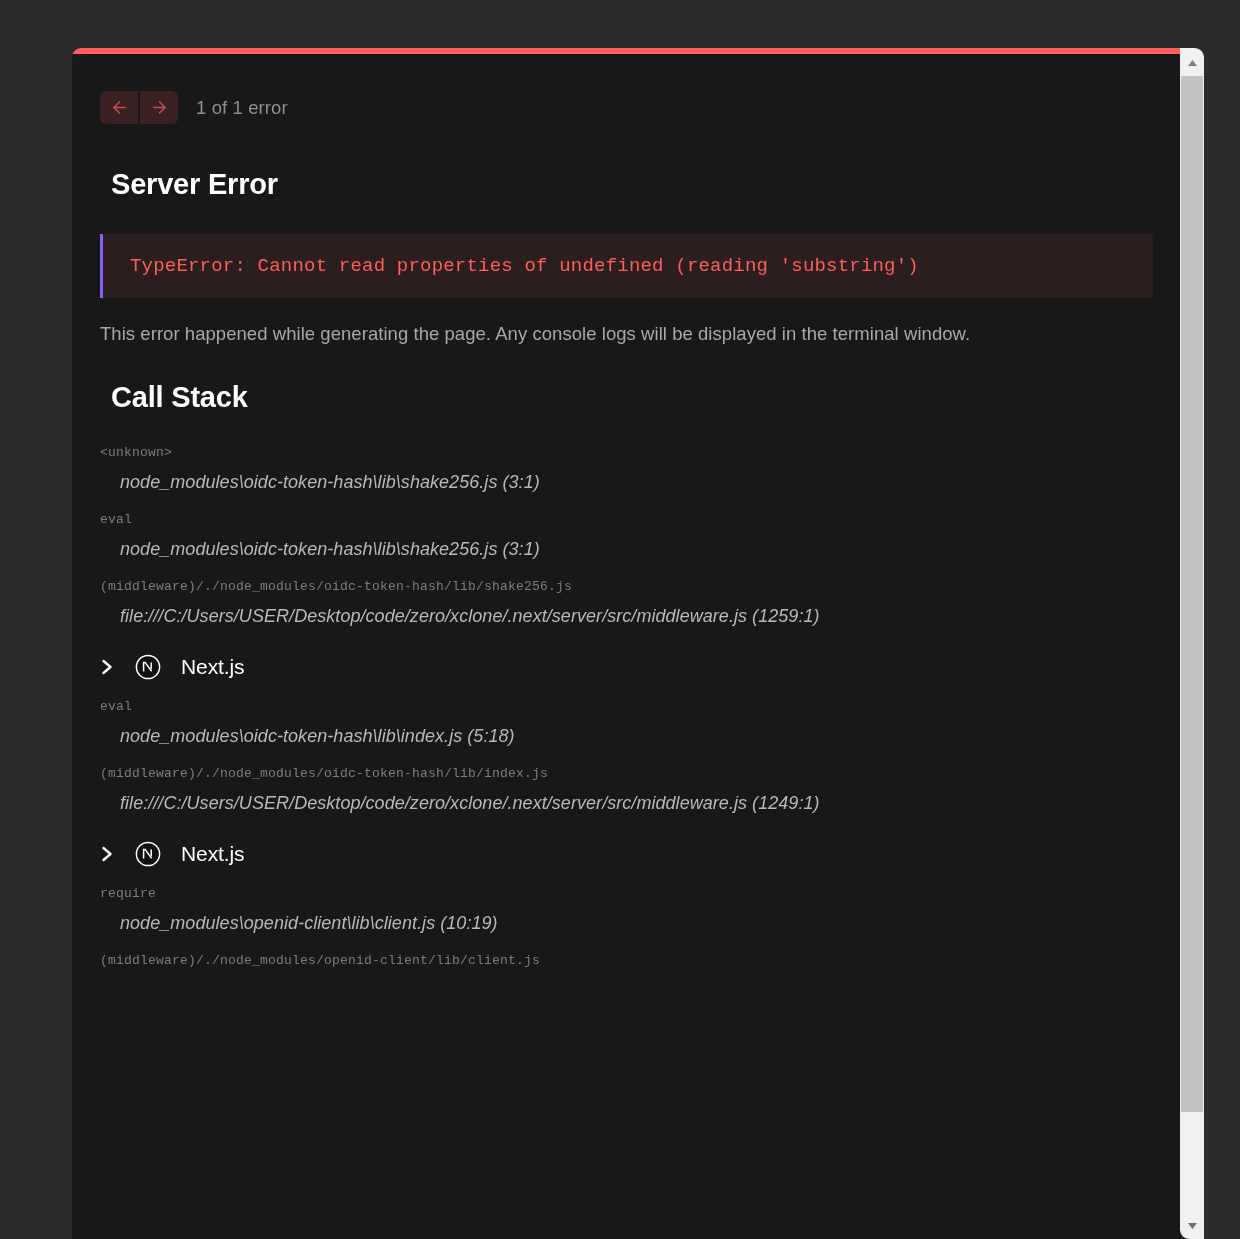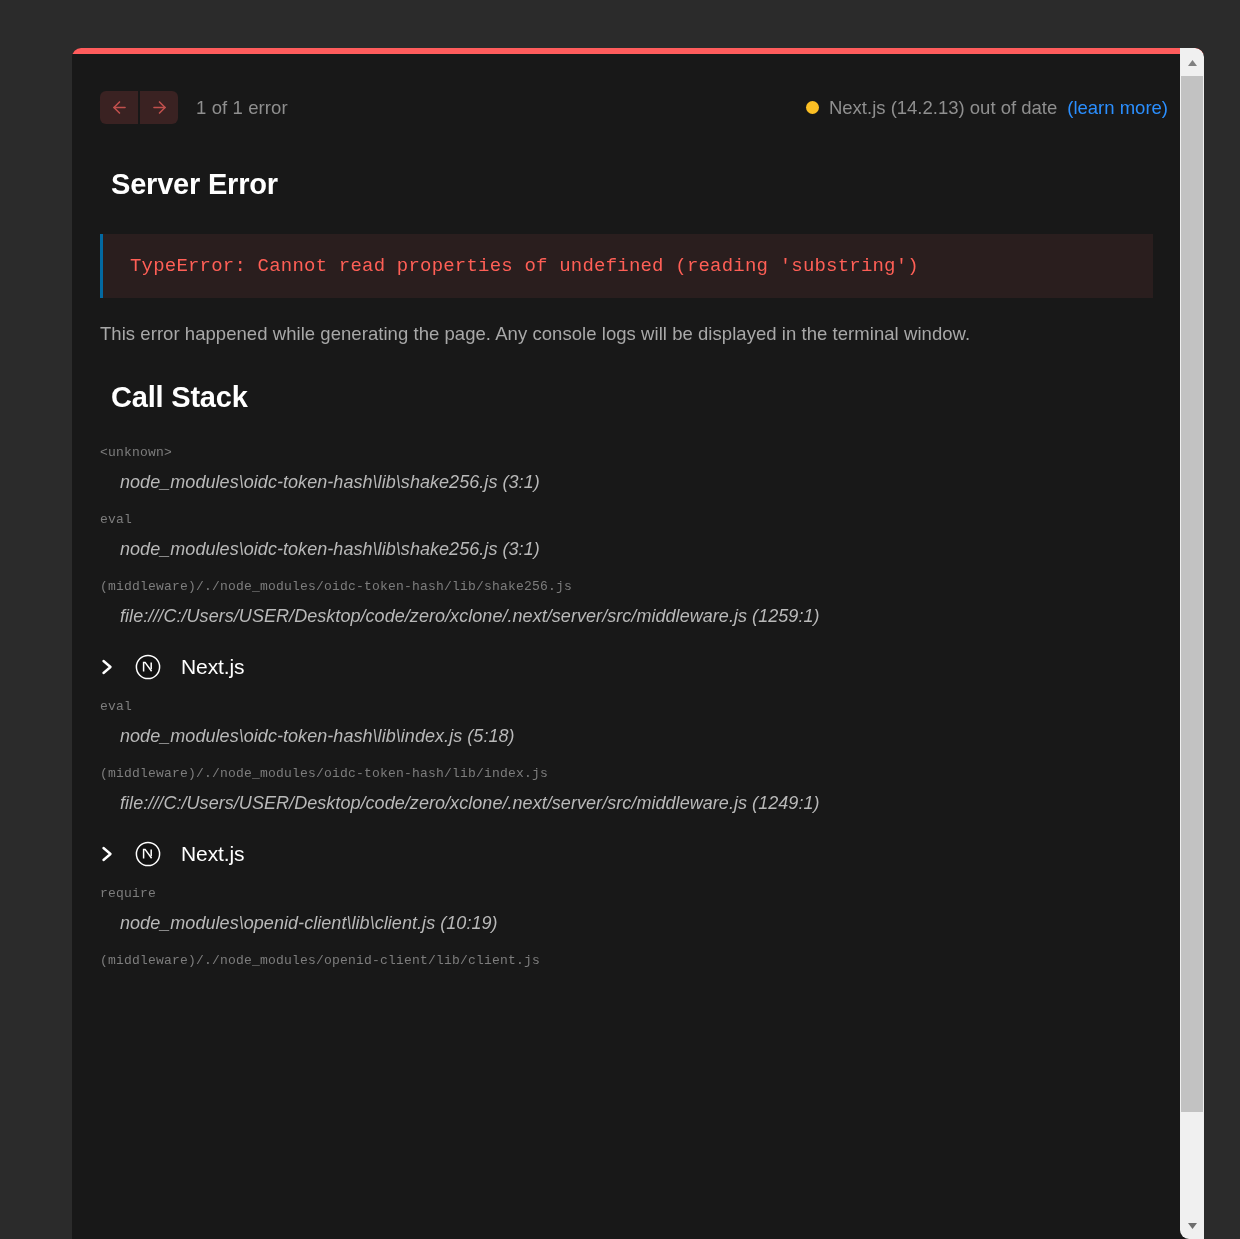--- a/index.html
+++ b/index.html
@@ -123,21 +123,21 @@
     letter-spacing: -0.2px;
     margin-left: 11px;
   }
   .server-error-title { margin-top: 44px; }
   .call-stack-title  { margin-top: 36px; }
 
   
   .error-banner {
     margin-top: 33px;
     background: #2a1e1e;
-    border-left: 3px solid #0369a1;
+    border-left: 3px solid #8b5cf6;
     padding: 21px 26px 21px 27px;
     width: 1053px;
   }
 
   .error-message {
     font-family: "Liberation Mono", monospace;
     font-size: 19px;
     color: #ff5f56;
     letter-spacing: 0.2px;
     white-space: nowrap;
@@ -262,25 +262,20 @@
                 <svg width="19" height="19" viewBox="0 0 24 24" fill="none" stroke="#c0504d" stroke-width="2" stroke-linecap="round" stroke-linejoin="round">
                   <line x1="5" y1="12" x2="19" y2="12"></line>
                   <polyline points="12 5 19 12 12 19"></polyline>
                 </svg>
               </span>
             </button>
           </div>
           <span class="error-count">1 of 1 error</span>
         </div>
 
-        <div class="version-note">
-          <span class="status-dot"></span>
-          <span>Next.js (14.2.13) out of date</span>
-          <a class="learn-more">(learn more)</a>
-        </div>
       </div>
 
       <h1 class="section-title server-error-title">Server Error</h1>
 
       <div class="error-banner">
         <div class="error-message">TypeError: Cannot read properties of undefined (reading 'substring')</div>
       </div>
 
       <div class="error-desc">This error happened while generating the page. Any console logs will be displayed in the terminal window.</div>
 

